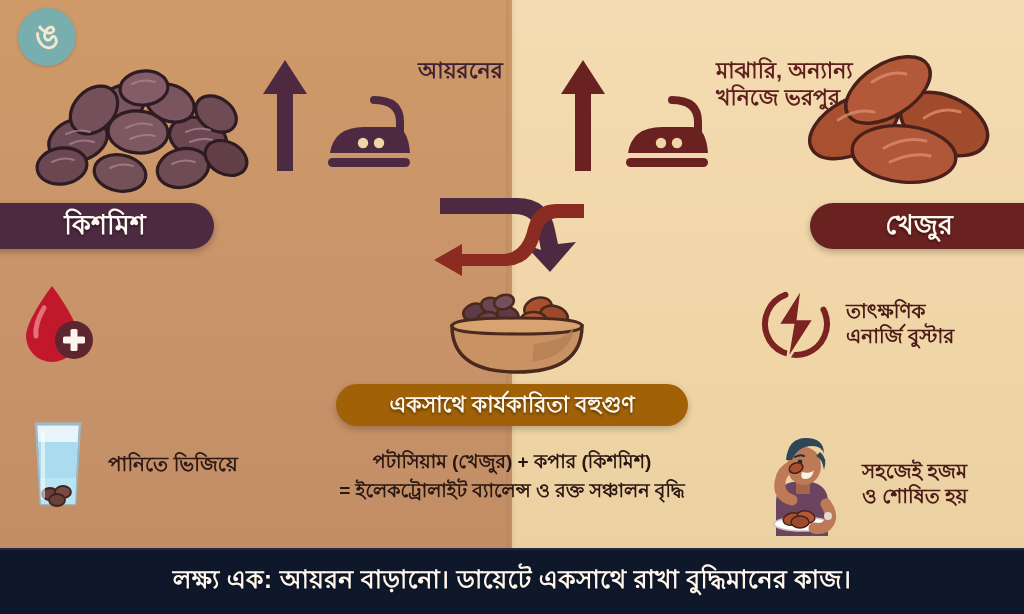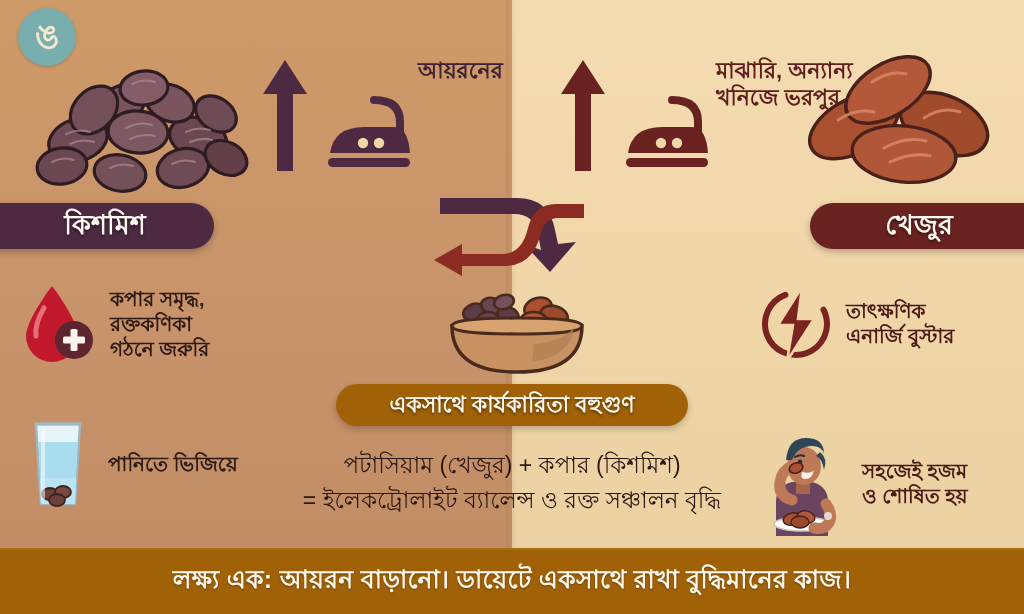--- a/index.html
+++ b/index.html
@@ -16,21 +16,21 @@
   
   .bg-left,.bg-right{position:absolute;top:0;bottom:0;}
   .bg-left{left:0;width:512px;background:linear-gradient(180deg,#CE9A68 0%,#C8936A 55%,#C08C64 100%);}
   .bg-right{left:512px;right:0;background:linear-gradient(180deg,#F4DCB2 0%,#F0D5A7 55%,#EACF9F 100%);}
   .bg-seam{position:absolute;top:0;bottom:0;left:506px;width:12px;
            background:linear-gradient(90deg,rgba(160,110,70,0.22),rgba(255,230,190,0.10));}
 
   
   #banner{
     position:absolute;left:0;right:0;top:548px;height:66px;
-    background:#a16207;
+    background:#0f172a;
     display:flex;align-items:center;justify-content:center;
     box-shadow:inset 0 2px 0 rgba(255,255,255,0.08);
   }
   #banner .banner-text{
     color:#FFF6EC;font-size:25px;font-weight:bold;letter-spacing:.3px;
     text-shadow:0 1px 2px rgba(0,0,0,.35);
     white-space:nowrap;
   }
 
   
@@ -88,21 +88,21 @@
     background:#a16207;border-radius:21px;
     display:flex;align-items:center;justify-content:center;
     color:#FFF8F0;font-size:22px;font-weight:bold;
     text-shadow:0 2px 3px rgba(0,0,0,.45);
     box-shadow:0 3px 7px rgba(0,0,0,.22);
   }
   #combo-lines{
     position:absolute;left:262px;top:448px;width:500px;
     text-align:center;color:#2B1712;
   }
-  #combo-lines .cline{font-size:23px;font-weight:normal;line-height:1.5;white-space:nowrap;}
+  #combo-lines .cline{font-size:19px;font-weight:bold;line-height:1.5;white-space:nowrap;}
 
   .swap-wrap{position:absolute;left:432px;top:198px;}
 </style>
 </head>
 <body>
 
 <div id="poster">
 
   <div class="bg-left"></div>
   <div class="bg-right"></div>
@@ -211,25 +211,20 @@
   </svg>
 
   <div class="benefit left" id="benefit-copper">
     <svg width="74" height="84" viewBox="0 0 74 84">
       <path d="M30 4 C30 4 4 38 4 54 a26 26 0 0 0 52 0 C56 38 30 4 30 4 Z" fill="#C2182B"></path>
       <path d="M22 26 C16 36 13 46 14 54" stroke="#F0868F" stroke-width="5" fill="none" stroke-linecap="round" opacity=".8"></path>
       <circle cx="52" cy="58" r="19" fill="#5C2530"></circle>
       <rect x="48.5" y="47" width="7" height="22" rx="1.6" fill="#FFF4EA"></rect>
       <rect x="41" y="54.5" width="22" height="7" rx="1.6" fill="#FFF4EA"></rect>
     </svg>
-    <div class="b-text">
-      <div>কপার সমৃদ্ধ,</div>
-      <div>রক্তকণিকা</div>
-      <div>গঠনে জরুরি</div>
-    </div>
   </div>
 
   <div class="benefit left" id="benefit-soak">
     <svg width="72" height="92" viewBox="0 0 72 92">
       <path d="M14 6 L58 6 L53 86 L19 86 Z" fill="#E7F4FA" stroke="#9BB9C6" stroke-width="2.4"></path>
       <path d="M16.6 24 L55.4 24 L53 86 L19 86 Z" fill="#A9DCEE"></path>
       <path d="M18 60 L54 60 L53 86 L19 86 Z" fill="#BBE4F2"></path>
       <g stroke="#3C2320" stroke-width="1.8">
         <ellipse cx="28" cy="76" rx="8" ry="6" fill="#6B4038"></ellipse>
         <ellipse cx="41" cy="74" rx="8" ry="6" fill="#7A4A40"></ellipse>

